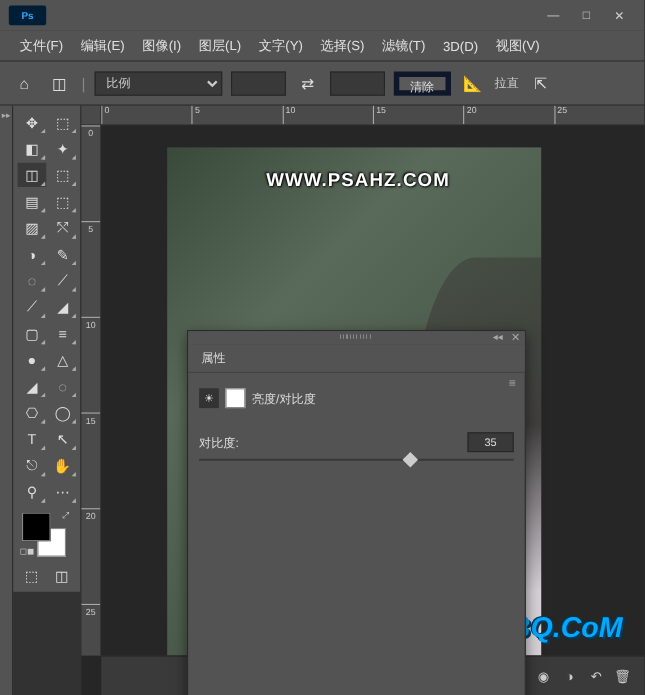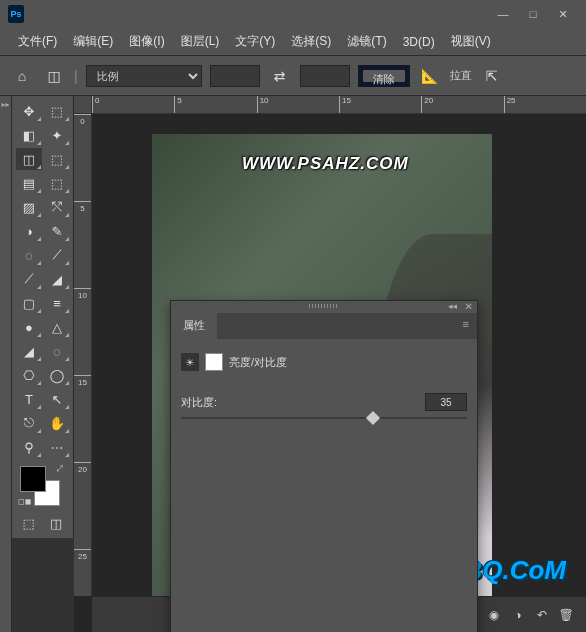--- a/index.html
+++ b/index.html
@@ -1,19 +1,19 @@
 <!DOCTYPE html>
 <html><head>
   <meta charset="utf-8">
   <style>
     * { margin: 0; padding: 0; box-sizing: border-box; font-family: "Microsoft YaHei", sans-serif; user-select: none; }
     body { width: 586px; height: 632px; background: #323232; overflow: hidden; position: relative; }
     
     .titlebar { height: 28px; background: #535353; display: flex; align-items: center; padding: 0 8px; }
-    .ps-logo { width: 16px; height: 18px; background: #001e36; color: #31a8ff; font-size: 9px; font-weight: bold; display: flex; align-items: center; justify-content: center; border-radius: 2px; }
+    .ps-logo { width: 34px; height: 18px; background: #001e36; color: #31a8ff; font-size: 9px; font-weight: bold; display: flex; align-items: center; justify-content: center; border-radius: 2px; }
     .window-controls { margin-left: auto; display: flex; gap: 0; }
     .win-btn { width: 30px; height: 28px; display: flex; align-items: center; justify-content: center; color: #ccc; font-size: 11px; }
     
     .menubar { height: 28px; background: #535353; display: flex; align-items: center; padding: 0 12px; gap: 4px; font-size: 12px; color: #e0e0e0; border-bottom: 1px solid #2a2a2a; }
     .menu-item { padding: 0 6px; }
     
     .optionsbar { height: 40px; background: #535353; display: flex; align-items: center; padding: 0 10px; gap: 8px; border-bottom: 1px solid #2a2a2a; }
     .opt-icon { width: 24px; height: 24px; display: flex; align-items: center; justify-content: center; color: #ddd; font-size: 14px; }
     .opt-select { background: #393939; border: 1px solid #262626; color: #ccc; font-size: 11px; padding: 2px 24px 2px 6px; height: 22px; width: 116px; }
     .opt-input { background: #393939; border: 1px solid #262626; color: #ccc; font-size: 11px; height: 22px; width: 50px; padding: 0 4px; }
@@ -41,32 +41,32 @@
     
     .workspace { position: absolute; left: 74px; top: 96px; right: 0; bottom: 0; background: #262626; }
     .ruler-h { position: absolute; left: 18px; top: 0; right: 0; height: 18px; background: #4a4a4a; display: flex; font-size: 8px; color: #ccc; overflow: hidden; border-bottom: 1px solid #333; }
     .ruler-h-tick { position: relative; width: 87px; border-left: 1px solid #aaa; padding-left: 2px; }
     .ruler-v { position: absolute; left: 0; top: 18px; width: 18px; bottom: 36px; background: #4a4a4a; font-size: 8px; color: #ccc; border-right: 1px solid #333; }
     .ruler-v-tick { height: 87px; border-top: 1px solid #aaa; padding-top: 2px; text-align: center; }
     .ruler-corner { position: absolute; left: 0; top: 0; width: 18px; height: 18px; background: #4a4a4a; border-right: 1px solid #333; border-bottom: 1px solid #333; }
     .canvas-area { position: absolute; left: 18px; top: 18px; right: 0; bottom: 36px; background: #262626; overflow: hidden; }
     .canvas-image { position: absolute; left: 60px; top: 20px; width: 340px; height: 480px; background: linear-gradient(135deg, #3a4a3a 0%, #5a6a5a 30%, #4a5a4a 60%, #3a3a4a 100%); }
     .image-overlay { position: absolute; right: 0; top: 100px; width: 120px; height: 380px; background: linear-gradient(180deg, rgba(40,30,35,0.3) 0%, rgba(60,45,50,0.5) 40%, rgba(230,225,230,0.9) 80%); border-radius: 50% 0 0 0; }
-    .watermark1 { position: absolute; top: 20px; left: 90px; color: #fff; font-size: 17px; font-weight: bold; font-style: italic; text-shadow: 1px 1px 2px #000, -1px -1px 2px #000; letter-spacing: 1px; }
+    .watermark1 { position: absolute; top: 20px; left: 90px; color: #fff; font-size: 17px; font-weight: bold; text-shadow: 1px 1px 2px #000, -1px -1px 2px #000; letter-spacing: 1px; }
     .watermark2 { position: absolute; bottom: 10px; right: 20px; color: #00a8ff; font-size: 26px; font-weight: bold; font-style: italic; text-shadow: 2px 2px 0 #003a5a, -1px -1px 0 #003a5a; }
     
     .bottom-dock { position: absolute; left: 18px; bottom: 0; right: 0; height: 36px; background: #3a3a3a; display: flex; align-items: center; justify-content: flex-end; gap: 4px; padding: 0 10px; border-top: 1px solid #2a2a2a; }
     .dock-icon { width: 20px; height: 20px; display: flex; align-items: center; justify-content: center; color: #ccc; font-size: 12px; }
     
     .panel { position: absolute; left: 170px; top: 300px; width: 308px; height: 405px; background: #535353; border: 1px solid #2a2a2a; box-shadow: 0 4px 12px rgba(0,0,0,0.5); z-index: 10; }
     .panel-titlebar { height: 12px; background: #535353; position: relative; }
     .panel-handle { position: absolute; left: 50%; top: 3px; transform: translateX(-50%); width: 30px; height: 4px; background: repeating-linear-gradient(90deg, #888 0, #888 1px, transparent 1px, transparent 3px); }
     .panel-collapse { position: absolute; right: 20px; top: 0; color: #aaa; font-size: 9px; }
     .panel-close { position: absolute; right: 4px; top: 0; color: #aaa; font-size: 10px; }
-    .panel-tabs { height: 26px; background: #424242; display: flex; }
+    .panel-tabs { height: 26px; background: #424242; display: flex; flex-direction: column; }
     .panel-tab { padding: 5px 12px; font-size: 11px; color: #ddd; background: #535353; }
     .panel-menu { margin-left: auto; padding: 5px 8px; color: #aaa; font-size: 11px; }
     .panel-body { padding: 10px; color: #ddd; font-size: 11px; }
     .adj-header { display: flex; align-items: center; gap: 6px; padding: 4px 0 12px; }
     .adj-icon { width: 18px; height: 18px; background: #333; display: flex; align-items: center; justify-content: center; font-size: 10px; }
     .adj-mask { width: 18px; height: 18px; background: #fff; border: 1px solid #888; }
     .auto-row { display: flex; justify-content: flex-end; padding: 6px 0 10px; }
     .auto-btn { background: #5f5f5f; border: 1px solid #3a3a3a; color: #ddd; font-size: 11px; padding: 4px 12px; }
     .slider-row { margin: 10px 0 18px; }
     .slider-label-row { display: flex; justify-content: space-between; align-items: center; margin-bottom: 6px; }

